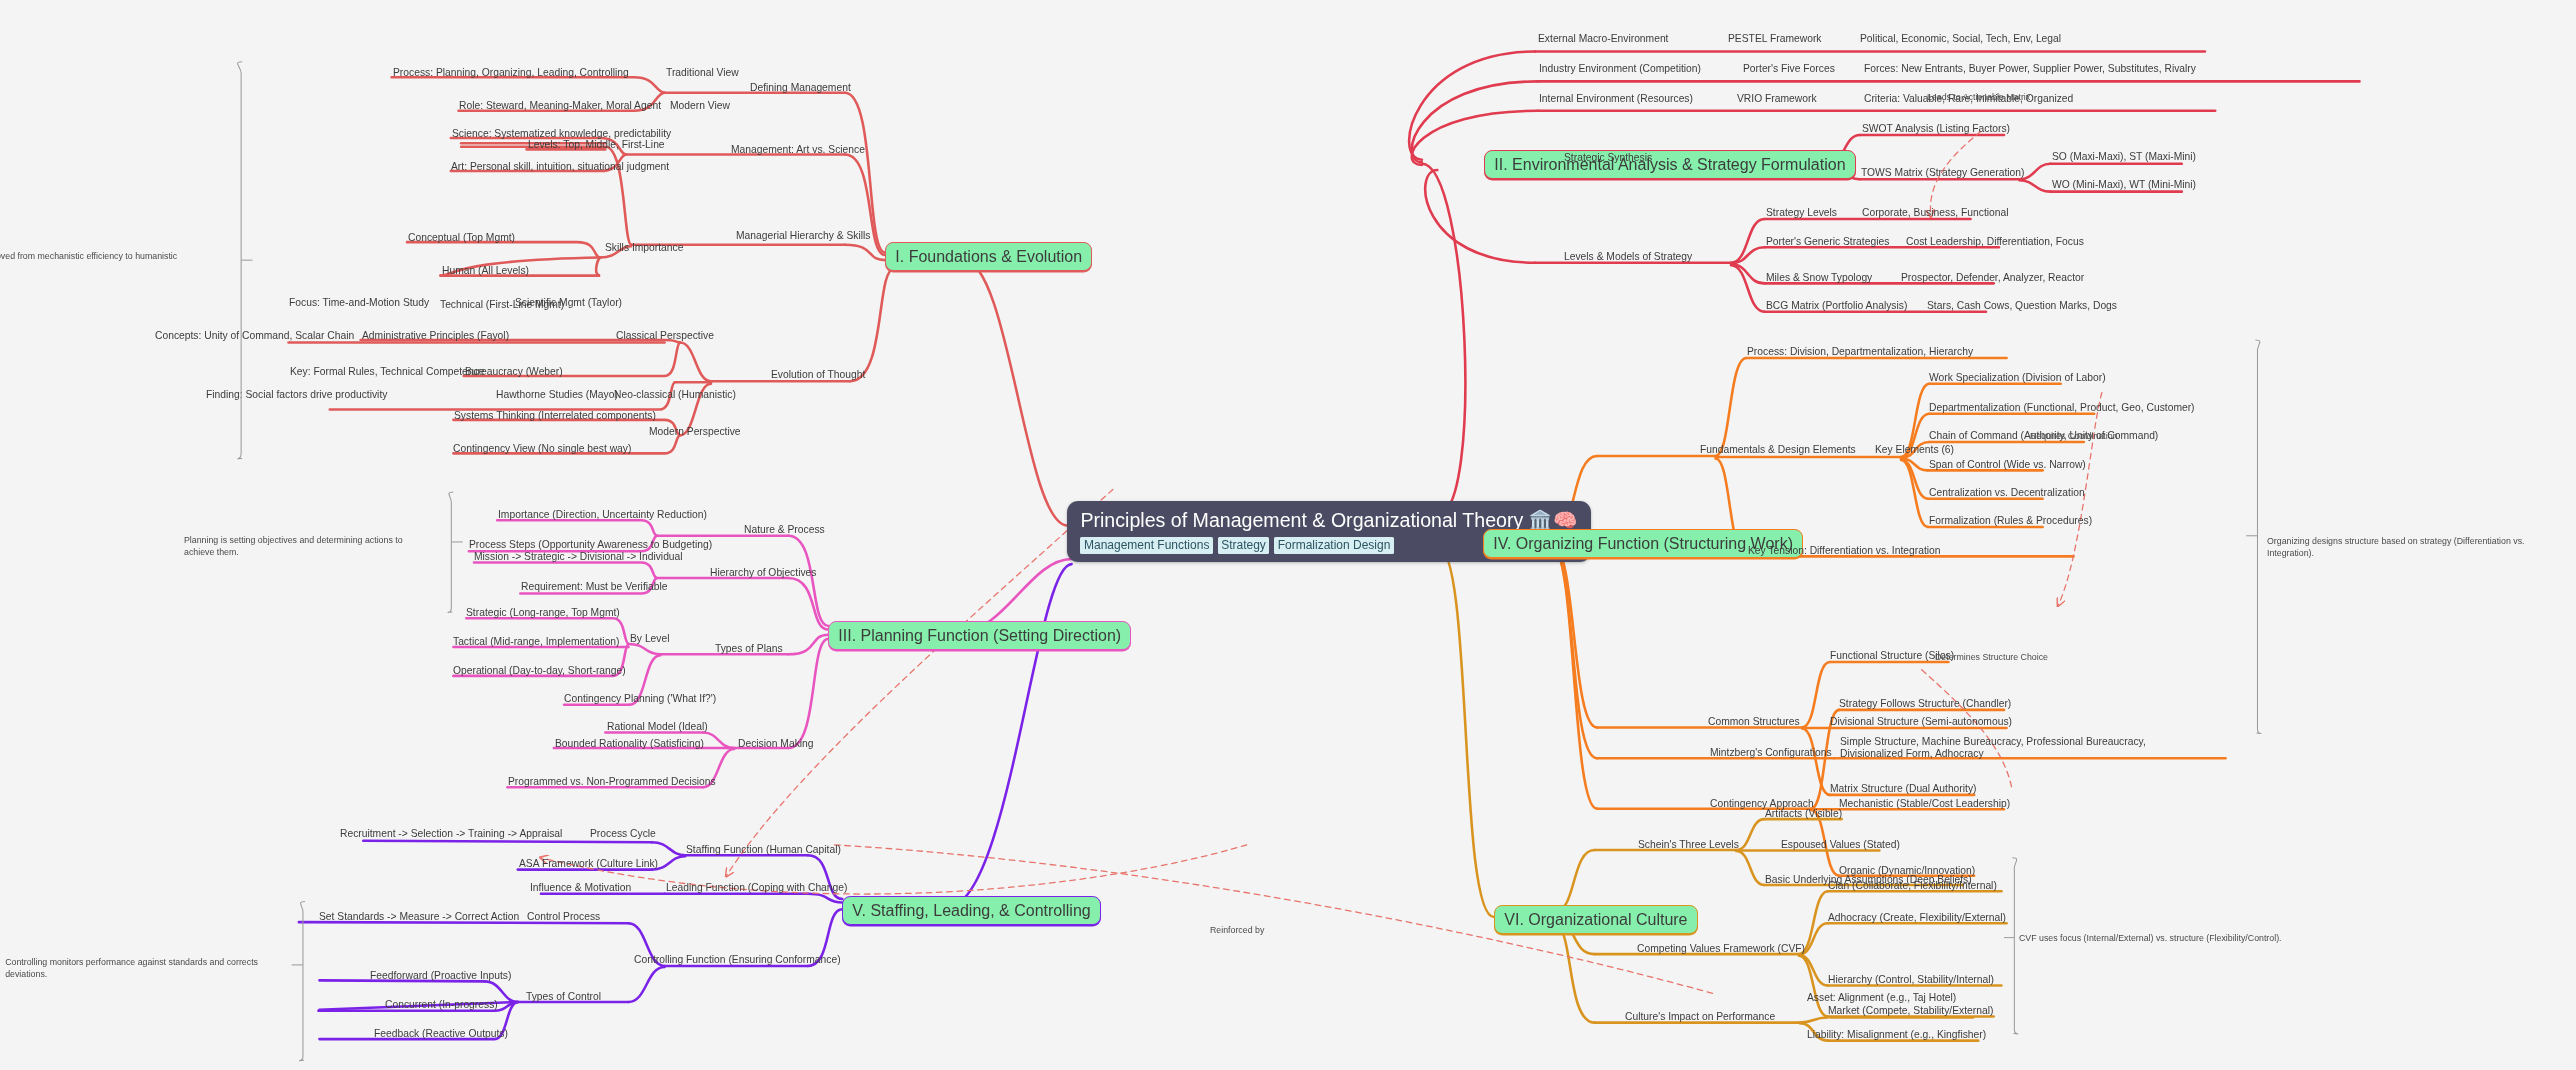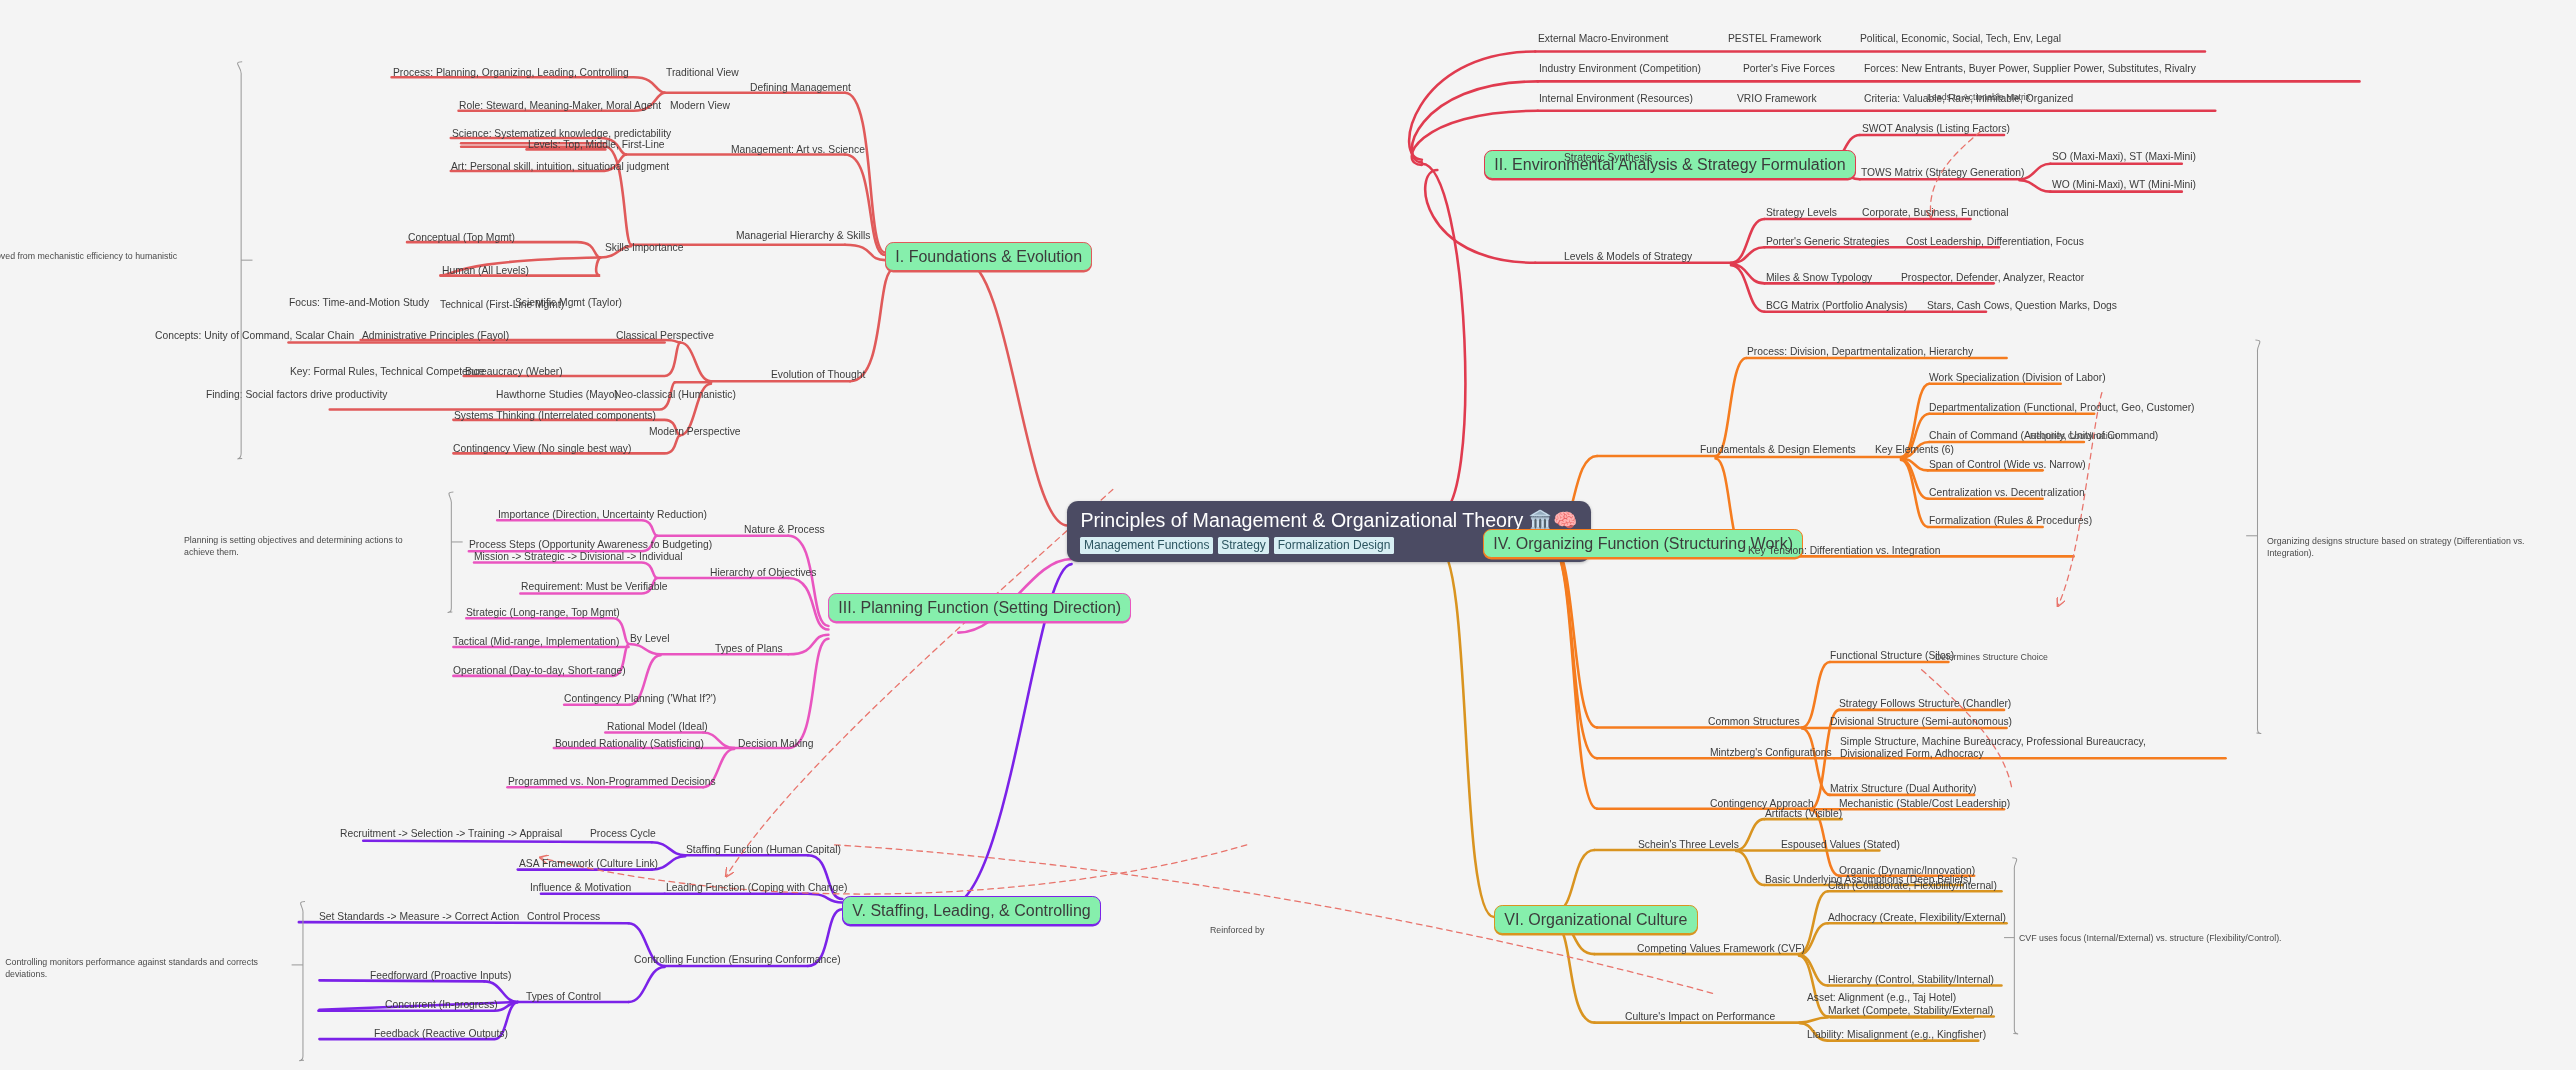--- a/index.html
+++ b/index.html
@@ -277,21 +277,21 @@
   <div class="central-title">Principles of Management &amp; Organizational Theory 🏛️🧠</div>
   <div class="tagrow">
     <span class="tag">Management Functions</span>
     <span class="tag">Strategy</span>
     <span class="tag">Formalization Design</span>
   </div>
 </div>
 
 <div class="branchnode b1" style="left:885px;top:242px;">I. Foundations &amp; Evolution</div>
 <div class="branchnode b2" style="left:1484px;top:150px;">II. Environmental Analysis &amp; Strategy Formulation</div>
-<div class="branchnode b3" style="left:828px;top:593px;text-align:right;">III. Planning Function (Setting Direction)</div>
+<div class="branchnode b3" style="left:828px;top:621px;text-align:right;">III. Planning Function (Setting Direction)</div>
 <div class="branchnode b4" style="left:1483px;top:529px;">IV. Organizing Function (Structuring Work)</div>
 <div class="branchnode b5" style="left:842px;top:896px;">V. Staffing, Leading, &amp; Controlling</div>
 <div class="branchnode b6" style="left:1494px;top:905px;">VI. Organizational Culture</div>
 
 <div class="node" style="left:750px;top:82px;">Defining Management</div>
 <div class="node" style="left:666px;top:67px;">Traditional View</div>
 <div class="node" style="left:393px;top:67px;">Process: Planning, Organizing, Leading, Controlling</div>
 <div class="node" style="left:670px;top:100px;">Modern View</div>
 <div class="node" style="left:459px;top:100px;">Role: Steward, Meaning-Maker, Moral Agent</div>
 

